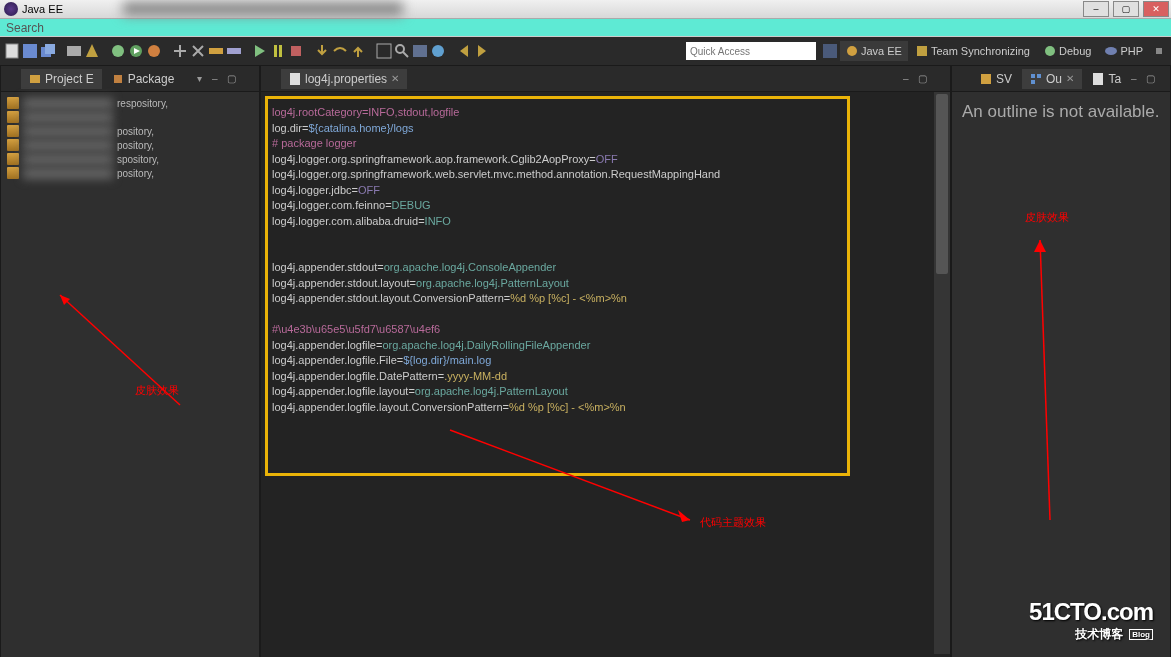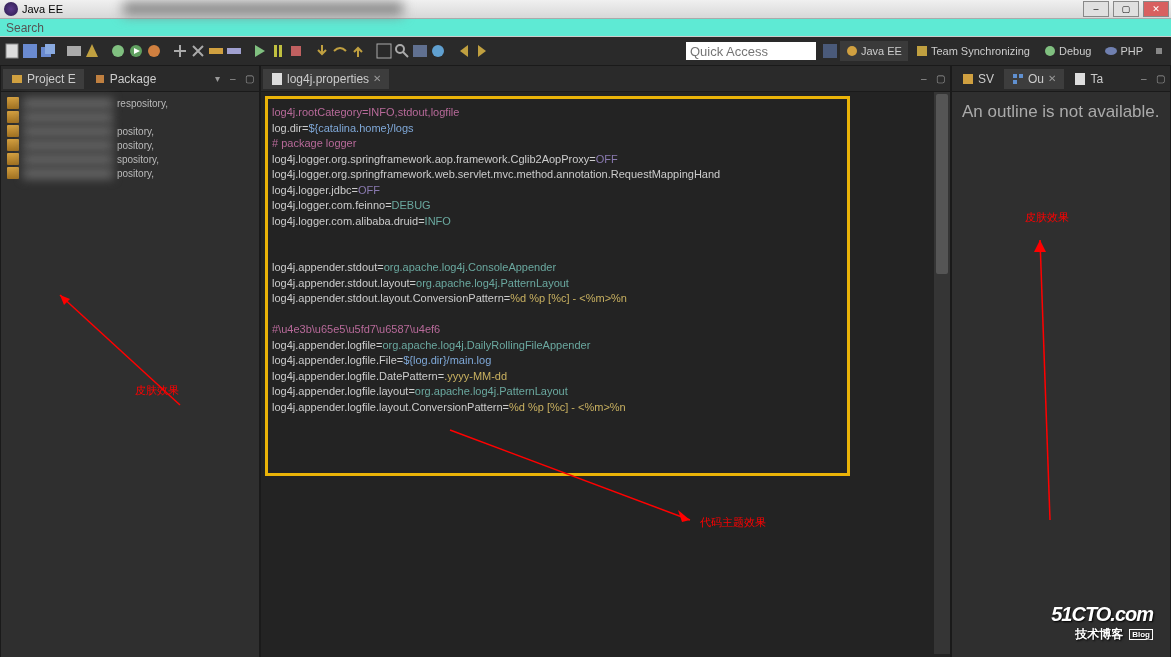--- a/index.html
+++ b/index.html
@@ -10,29 +10,29 @@
 .titlebar .blur { width: 280px; height: 14px; margin-left: 60px; filter: blur(6px); background: #888; }
 .win-controls { margin-left: auto; display: flex; }
 .win-btn { width: 26px; height: 16px; margin: 1px 2px; border: 1px solid #888; background: #e0e0e0; font-size: 9px; text-align: center; line-height: 14px; }
 .win-close { background: #d86060; color: #fff; }
 
 .menubar { height: 18px; background: #5eead4; color: #555; font-size: 12px; padding-left: 6px; line-height: 18px; border-bottom: 1px solid #ccc; }
 
 .toolbar { height: 28px; background: #2a2a2a; display: flex; align-items: center; padding: 0 4px; gap: 2px; }
 .tb-icon { width: 16px; height: 16px; display: inline-block; }
 .tb-sep { width: 6px; }
-.tb-quickaccess { width: 130px; height: 18px; background: #fff; color: #888; font-size: 13px; padding: 0 4px; margin-left: auto; border: none; }
+.tb-quickaccess { width: 130px; height: 18px; background: #fff; color: #888; font-size: 10px; padding: 0 4px; margin-left: auto; border: none; }
 .persp { margin-left: 4px; display: flex; gap: 2px; align-items: center; }
 .persp-item { height: 20px; padding: 0 6px; color: #ccc; font-size: 11px; display: flex; align-items: center; gap: 3px; }
 .persp-item.active { background: #3a3a3a; }
 .persp-ico { width: 12px; height: 12px; display: inline-block; }
 
 .workspace { display: flex; height: 610px; background: #2a2a2a; }
 .panel { background: #2f2f2f; border: 1px solid #1a1a1a; display: flex; flex-direction: column; }
-.tabrow { height: 26px; display: flex; align-items: center; background: #2a2a2a; border-bottom: 1px solid #1a1a1a; padding: 0 2px; gap: 2px; }
+.tabrow { height: 26px; display: flex; align-items: center; background: #2a2a2a; border-bottom: 1px solid #1a1a1a; padding: 0 20px; gap: 2px; }
 .tab { padding: 3px 8px; color: #ccc; font-size: 12px; display: flex; align-items: center; gap: 4px; }
 .tab.active { background: #3d3d3d; }
 .tab-close { font-size: 10px; color: #999; cursor: pointer; }
 .tab-ico { width: 12px; height: 12px; display: inline-block; }
 .tab-actions { margin-left: auto; display: flex; gap: 3px; }
 .tab-act { width: 12px; height: 12px; color: #999; font-size: 10px; }
 
 .left { width: 260px; }
 .center { flex: 1; }
 .right { width: 220px; border-left: 1px solid #1a1a1a; }
@@ -51,21 +51,21 @@
 .sp-val-yellow { color: #c8b060; }
 .sp-comment { color: #b86a9a; }
 .sp-off { color: #8a7ab0; }
 
 .outline-body { padding: 10px; color: #aaa; font-size: 17px; }
 
 .annot { position: absolute; color: #f00; font-size: 11px; font-family: SimSun, serif; pointer-events: none; }
 .arrow { position: absolute; pointer-events: none; }
 
 .watermark { position: absolute; right: 18px; bottom: 14px; text-align: right; color: #fff; font-family: Arial; }
-.watermark .big { font-size: 20px; font-weight: bold; font-style: italic; letter-spacing: -1px; text-shadow: 1px 1px 2px #000; text-align: right; }
+.watermark .big { font-size: 24px; font-weight: bold; letter-spacing: -1px; text-shadow: 1px 1px 2px #000; text-align: right; }
 .watermark .small { font-size: 12px; display: flex; align-items: center; gap: 6px; justify-content: flex-end; text-shadow: 1px 1px 2px #000; font-weight: bold; }
 .watermark .blog { font-size: 8px; border: 1px solid #fff; padding: 0 2px; }
 
 .scrollbar-v { position: absolute; right: 0; top: 0; bottom: 20px; width: 16px; background: #353535; }
 .scrollbar-thumb-v { width: 12px; height: 180px; margin: 2px; background: #555; border-radius: 2px; }
 </style>
 </head>
 <body>
 
 <div class="titlebar">

